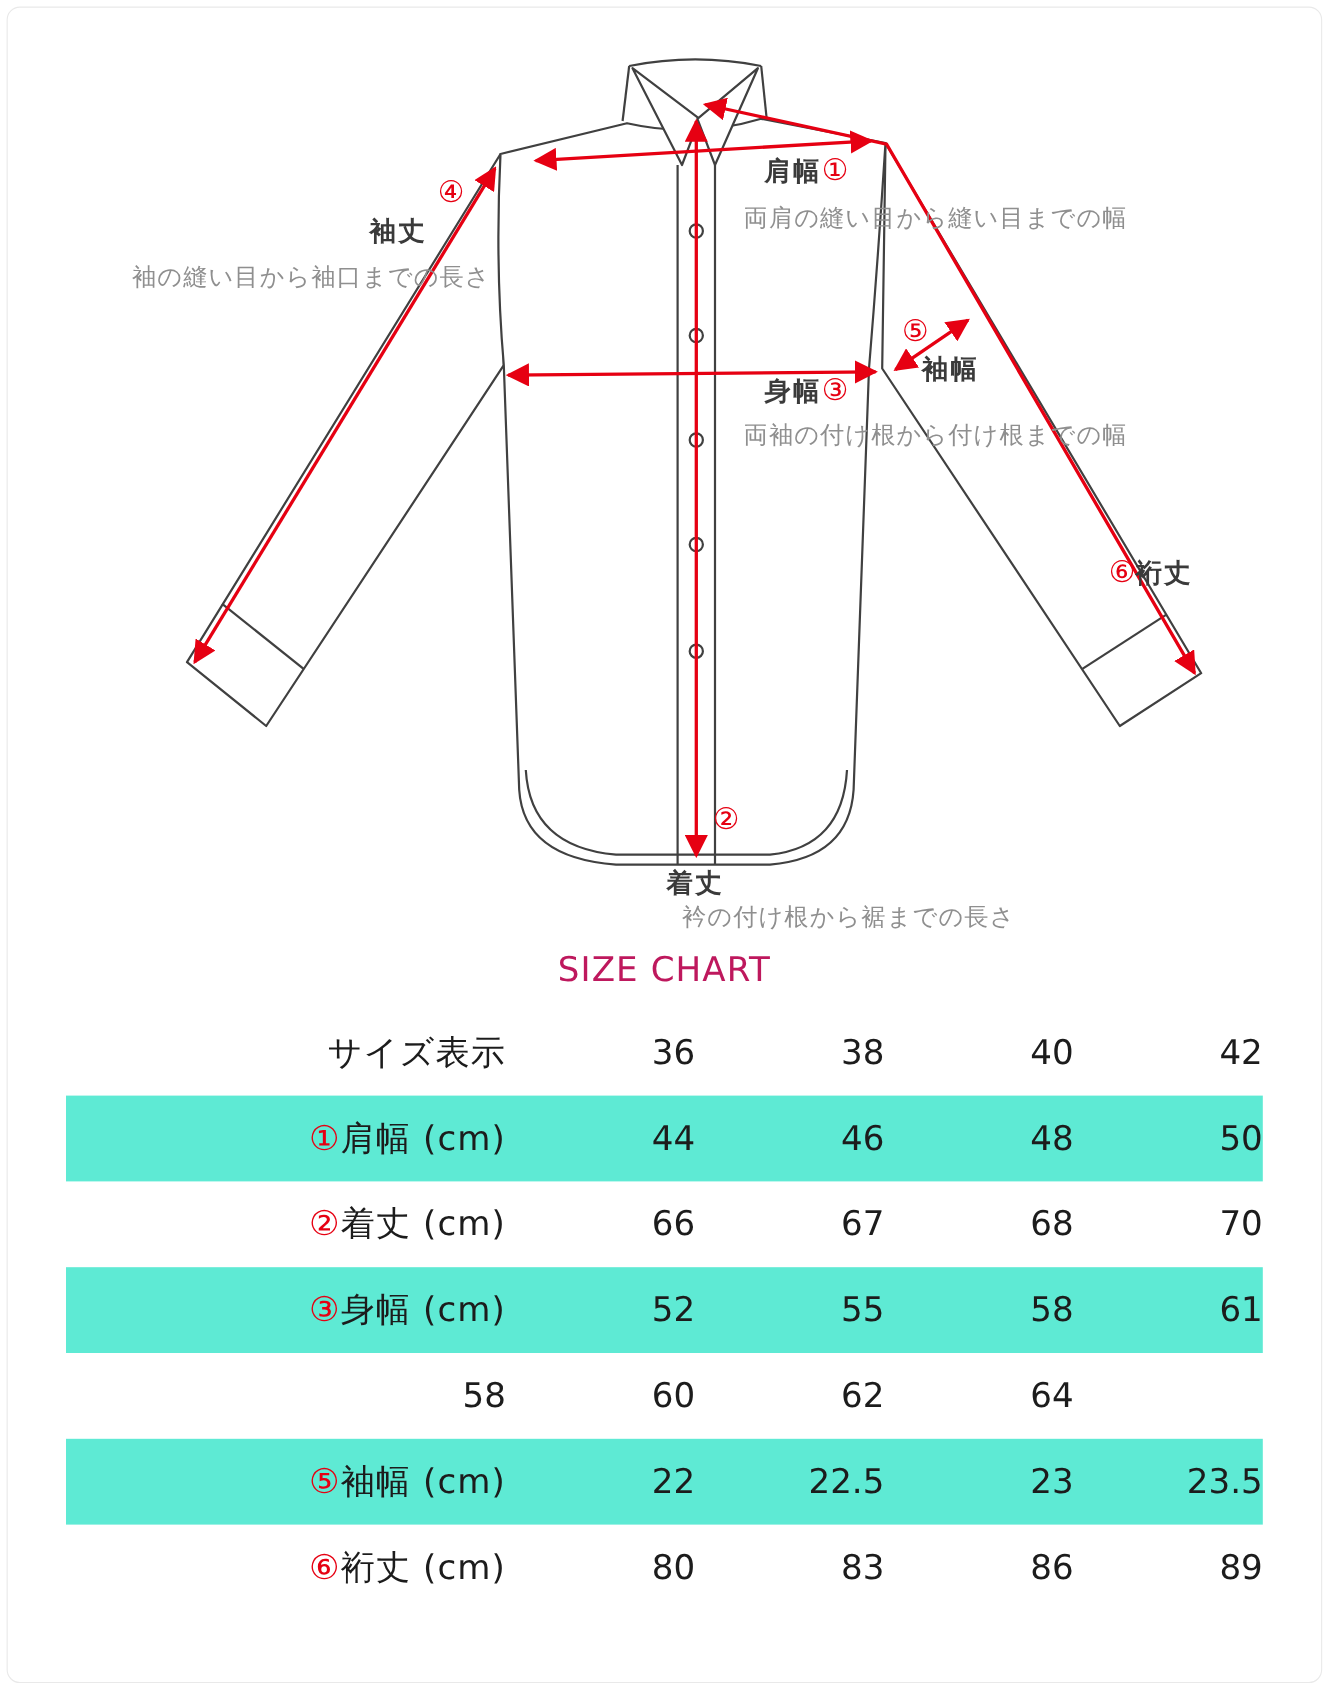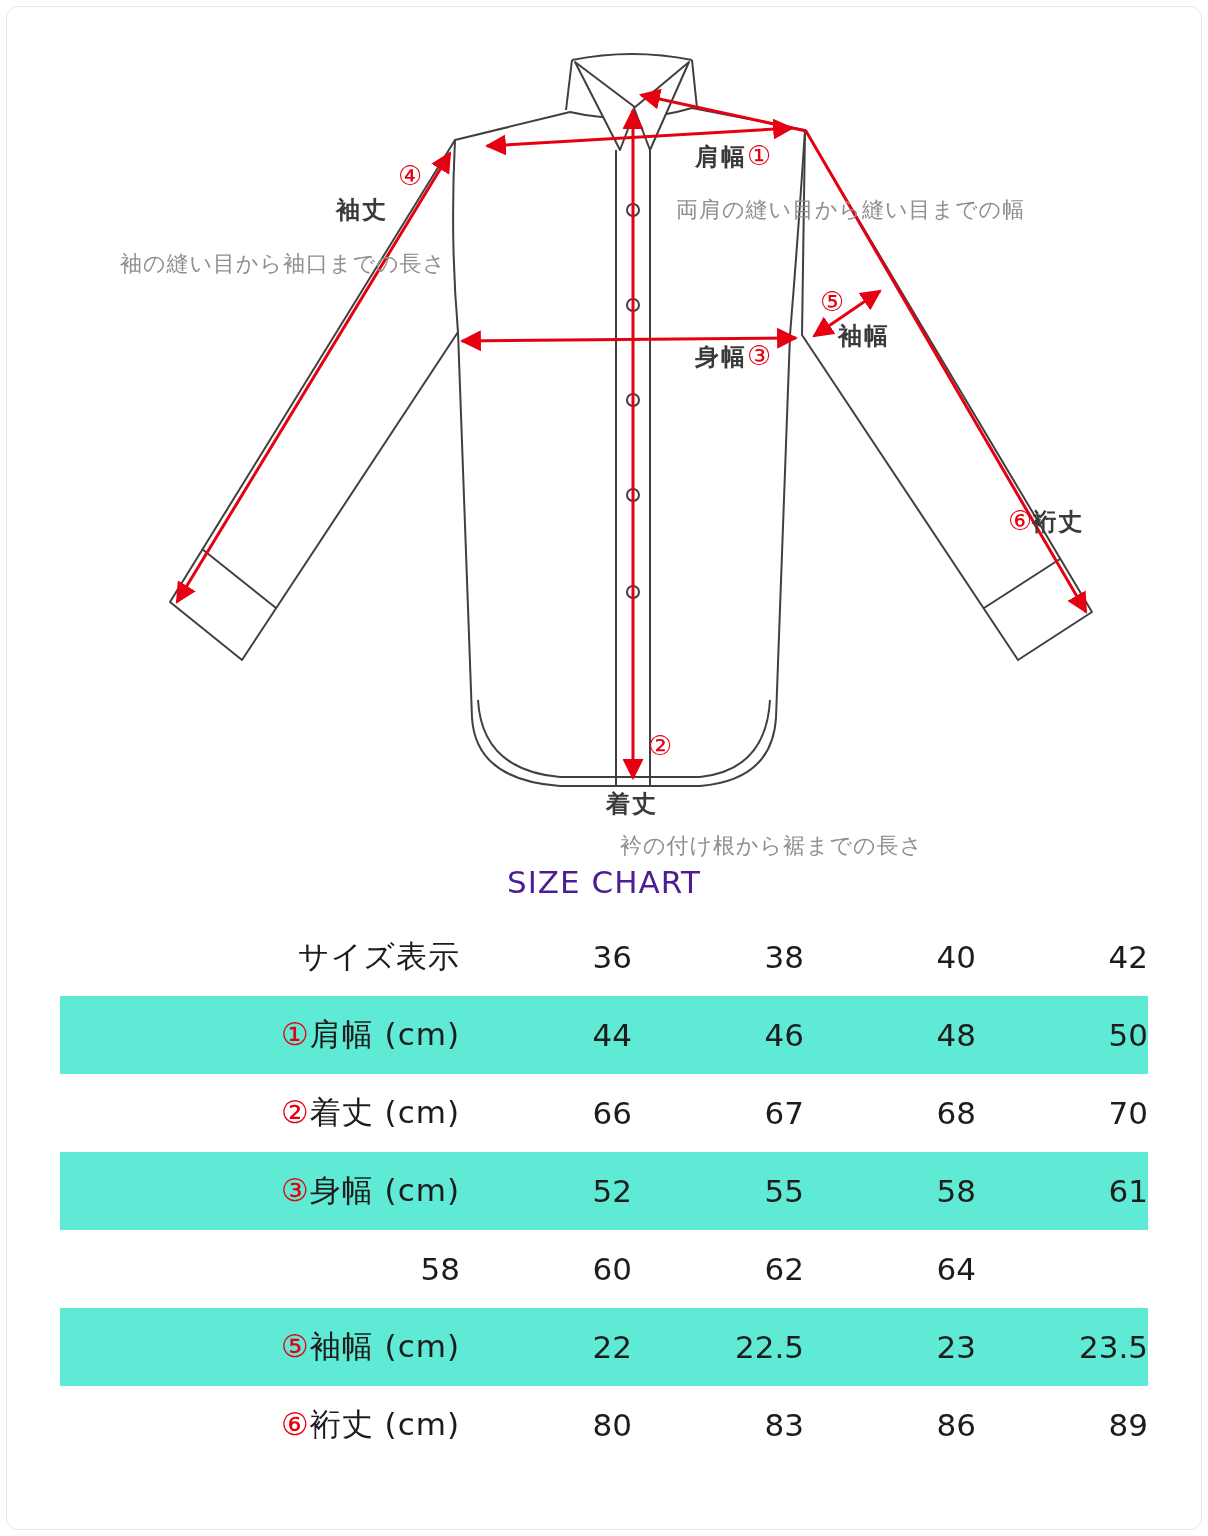--- a/index.html
+++ b/index.html
@@ -10,24 +10,24 @@
   }
   .frame{
     position:absolute;inset:6px;border:1px solid #e9e9e9;border-radius:12px;
     pointer-events:none;
   }
   .diagram{position:absolute;left:0;top:0;width:1208px;height:860px;}
   .diagram svg{position:absolute;left:0;top:0;}
   .dlabel{position:absolute;white-space:nowrap;line-height:1.2;}
   .lbl-num{color:#e60012;font-size:27px;}
   .lbl-name{color:#3a3a3a;font-size:24px;font-weight:600;letter-spacing:2px;}
-  .lbl-desc{color:#8f8f8f;font-size:22px;letter-spacing:1px;margin-top:11px;}
+  .lbl-desc{color:#8f8f8f;font-size:22px;letter-spacing:1px;}
   .chart-title{
     position:absolute;top:864px;left:0;width:1208px;text-align:center;
-    font-size:31px;color:#4c1d95;letter-spacing:1px;
+    font-size:31px;color:#be185d;letter-spacing:1px;
   }
   .size-table{position:absolute;top:918px;left:60px;width:1088px;}
   .trow{
     display:grid;grid-template-columns:400px 1fr 1fr 1fr 1fr;
     height:78px;align-items:center;font-size:31px;color:#1c1c1c;
   }
   .trow.alt{background:#5eead4;}
   .tlabel{padding-left:145px;letter-spacing:1px;text-align:right;}
   .tlabel .lbl-num{font-size:31px;}
   .tlabel .ltxt{color:#1c1c1c;}
@@ -99,20 +99,21 @@
     <span class="lbl-name">肩幅</span><span class="lbl-num">①</span>
   </div>
   <div class="dlabel lbl-desc" style="left:676px;top:186px;">両肩の縫い目から縫い目までの幅</div>
 
   <div class="dlabel lbl-num" style="left:820px;top:286px;">⑤</div>
   <div class="dlabel lbl-name" style="left:838px;top:322px;">袖幅</div>
 
   <div class="dlabel" style="left:695px;top:340px;">
     <span class="lbl-name">身幅</span><span class="lbl-num">③</span>
   </div>
+  <div class="dlabel lbl-desc" style="left:676px;top:384px;">両袖の付け根から付け根までの幅</div>
 
   <div class="dlabel" style="left:1008px;top:505px;">
     <span class="lbl-num">⑥</span><span class="lbl-name">裄丈</span>
   </div>
 
   <div class="dlabel lbl-num" style="left:648px;top:730px;">②</div>
   <div class="dlabel lbl-name" style="left:606px;top:790px;font-family:Liberation Serif, serif;">着丈</div>
   <div class="dlabel lbl-desc" style="left:620px;top:822px;">衿の付け根から裾までの長さ</div>
 </div>
 

